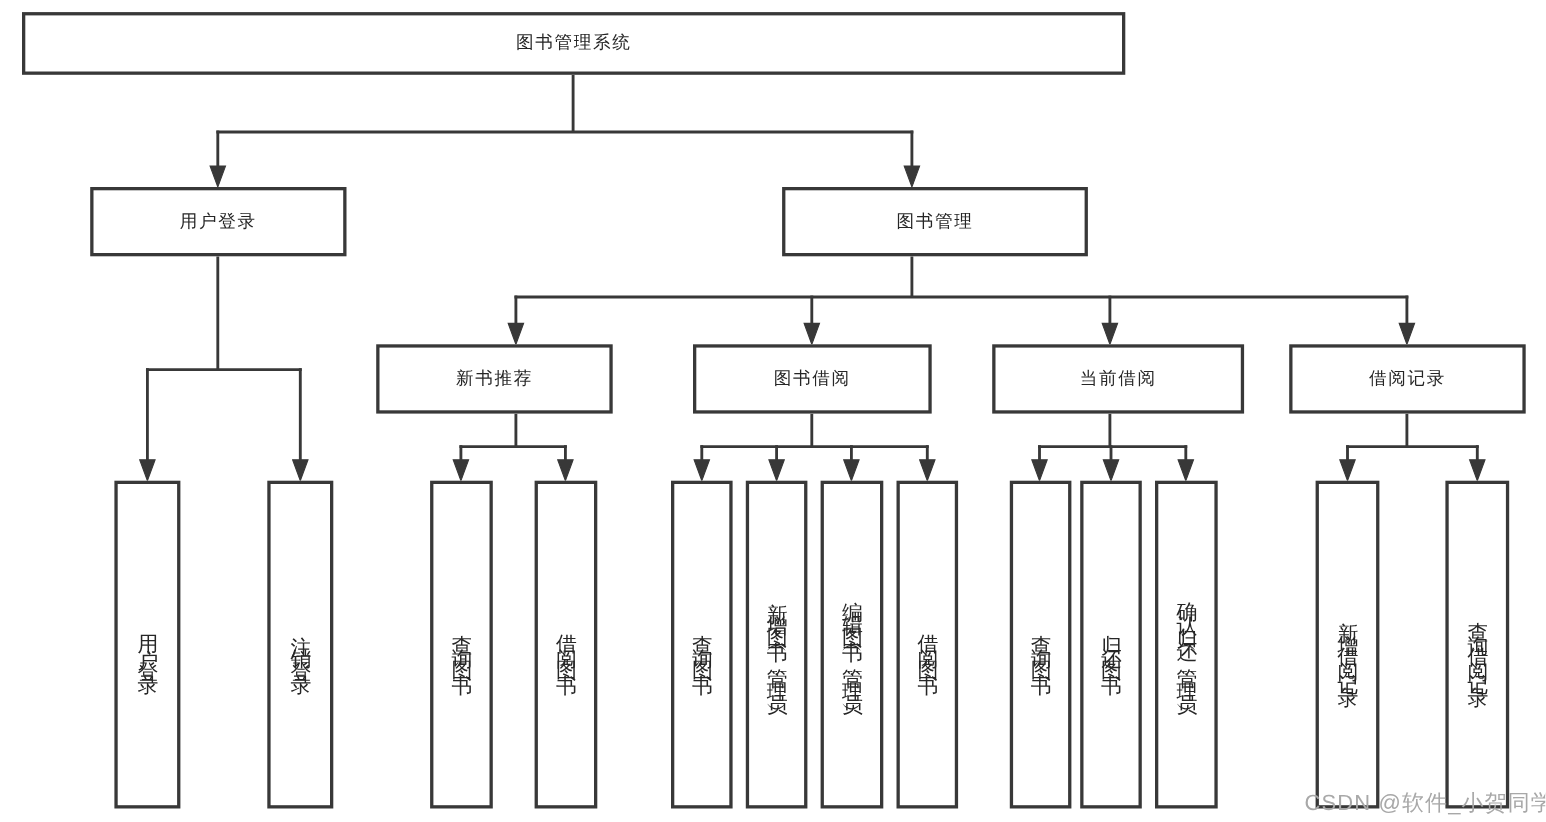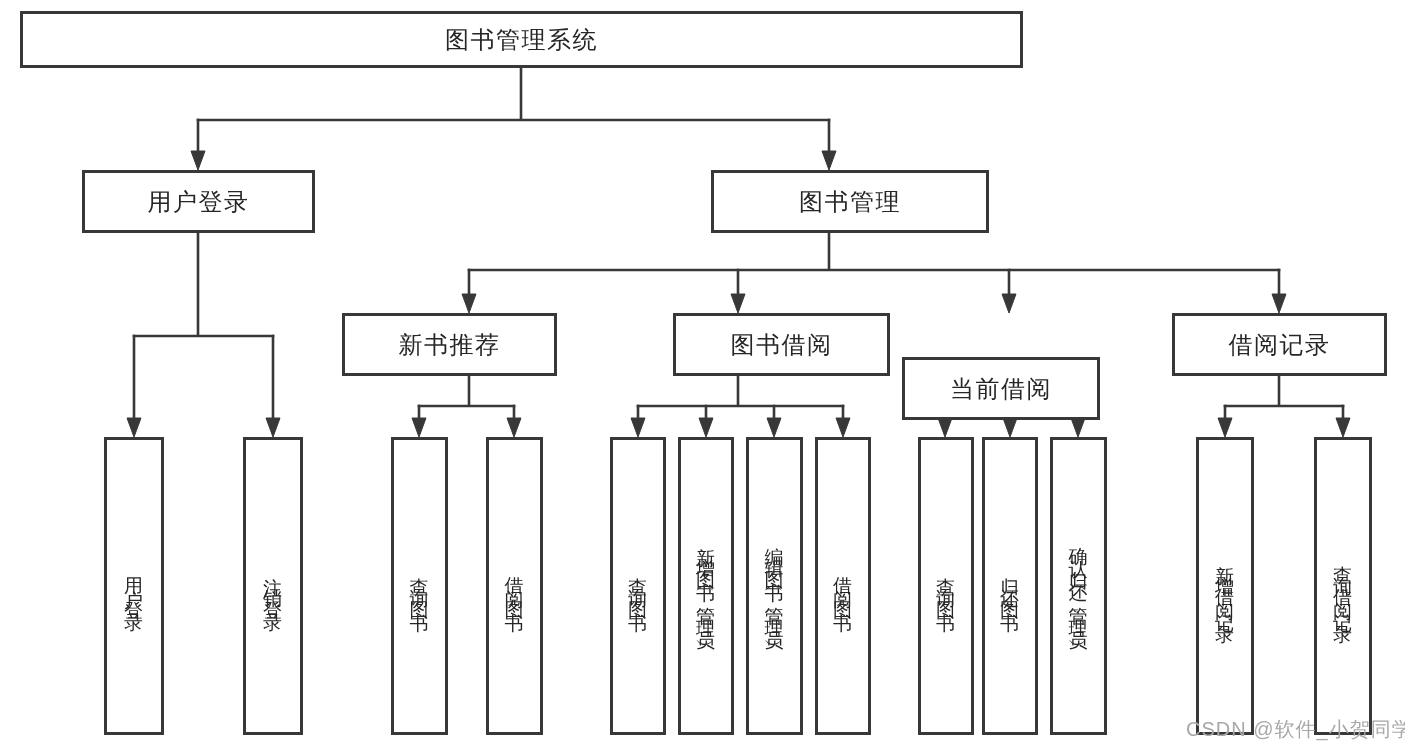--- a/index.html
+++ b/index.html
@@ -27,21 +27,21 @@
     position: absolute;
     box-sizing: border-box;
     background: #ffffff;
     border: 3px solid var(--line, #383838);
     display: flex;
     align-items: center;
     justify-content: center;
     color: var(--text, #262626);
   }
   .box.h span {
-    font-size: 24px;
+    font-size: 16px;
     letter-spacing: 1.5px;
     white-space: nowrap;
   }
   .box.v span {
     writing-mode: vertical-rl;
     text-orientation: mixed;
     font-size: 19px;
     line-height: 1;
     letter-spacing: 12px;
     white-space: nowrap;
@@ -54,22 +54,22 @@
     color: var(--watermark, #a8a8a8);
     letter-spacing: 1px;
     white-space: nowrap;
   }
 
   
   #n-root  { left:20px;   top:11px;  width:1003px; height:57px; }
   #n-l2a   { left:82px;   top:170px; width:233px;  height:63px; }
   #n-l2b   { left:711px;  top:170px; width:278px;  height:63px; }
   #n-l3a   { left:342px;  top:313px; width:215px;  height:63px; }
-  #n-l3b   { left:630px;  top:313px; width:217px;  height:63px;margin-left:43px; }
-  #n-l3c   { left:902px;  top:313px; width:198px;  height:63px;margin-top:44px; }
+  #n-l3b   { left:630px;  top:313px; width:217px;  height:63px; }
+  #n-l3c   { left:902px;  top:313px; width:229px;  height:63px; }
   #n-l3d   { left:1172px; top:313px; width:215px;  height:63px; }
   #n-a1 { left:104px;  top:437px; width:60px; height:298px; }
   #n-a2 { left:243px;  top:437px; width:60px; height:298px; }
   #n-b1 { left:391px;  top:437px; width:57px; height:298px; }
   #n-b2 { left:486px;  top:437px; width:57px; height:298px; }
   #n-c1 { left:610px;  top:437px; width:56px; height:298px; }
   #n-c2 { left:678px;  top:437px; width:56px; height:298px; }
   #n-c3 { left:746px;  top:437px; width:57px; height:298px; }
   #n-c4 { left:815px;  top:437px; width:56px; height:298px; }
   #n-d1 { left:918px;  top:437px; width:56px; height:298px; }

